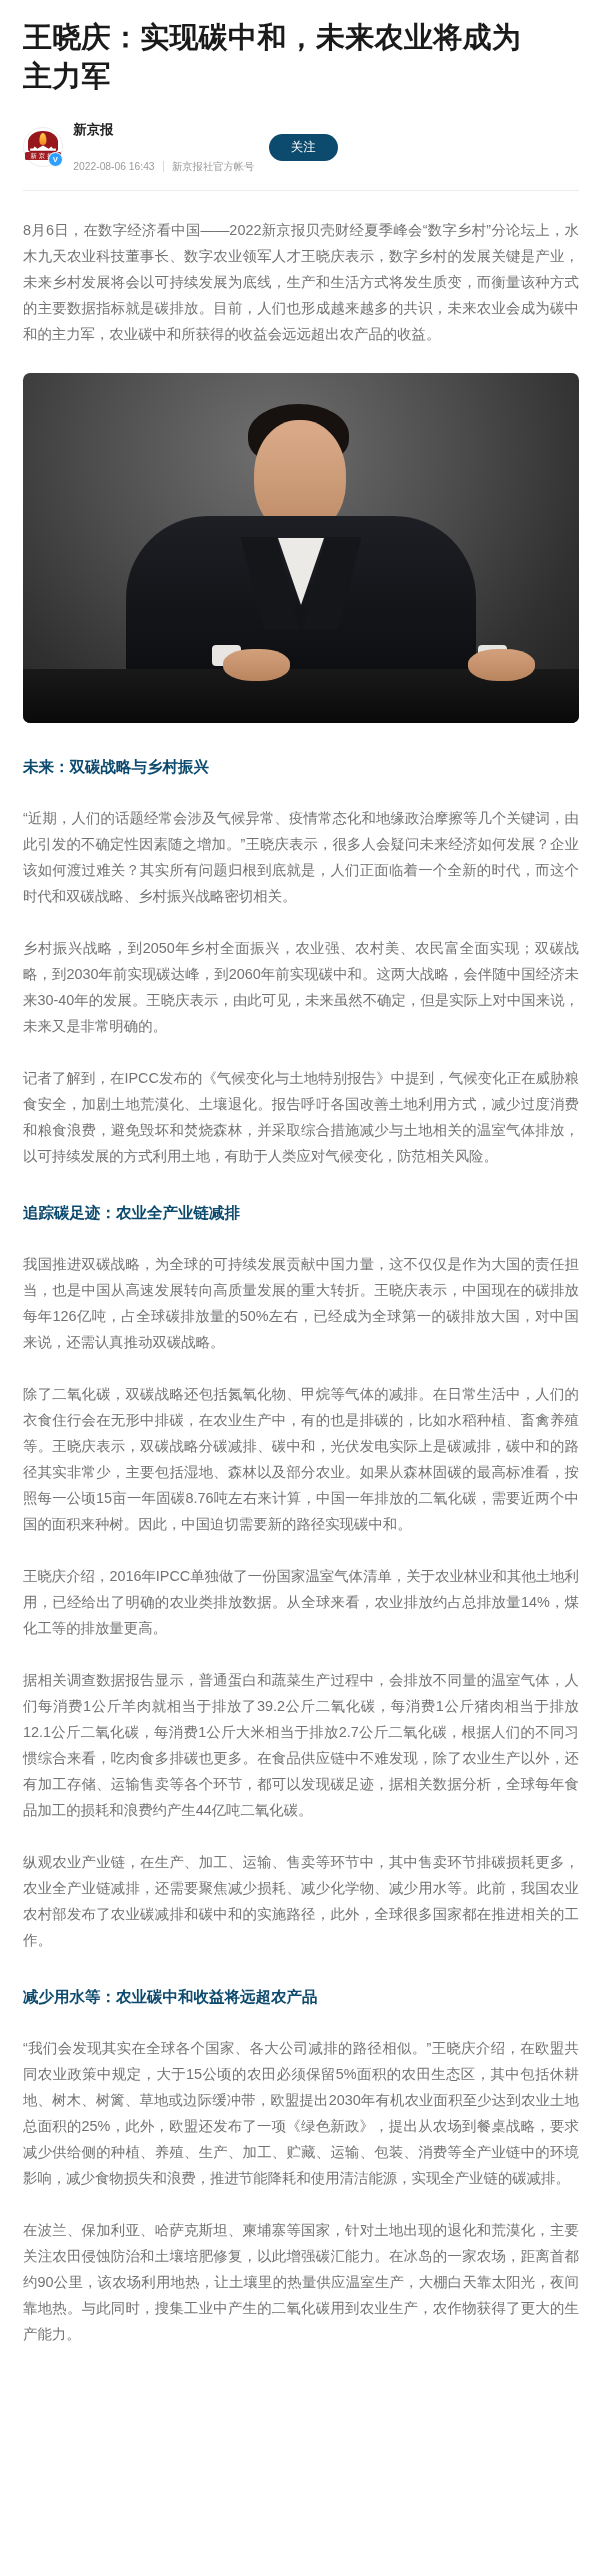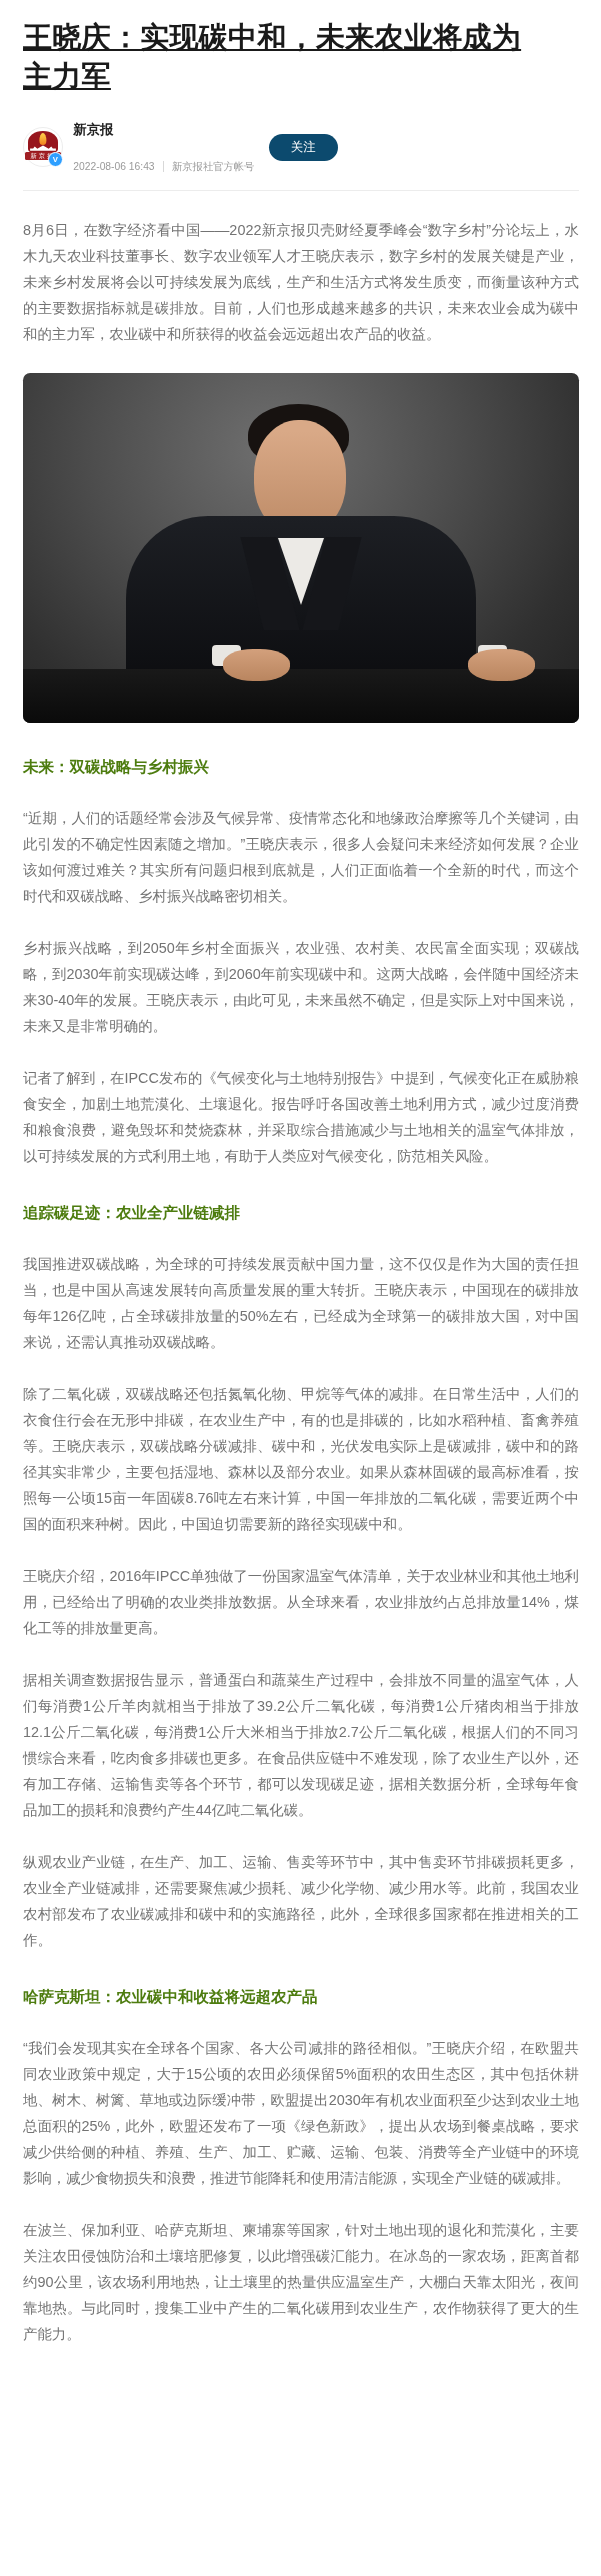--- a/index.html
+++ b/index.html
@@ -18,21 +18,20 @@
   }
   
   h1.article-title {
     margin: 0;
     max-width: 526px;
     font-size: 29px;
     line-height: 39px;
     font-weight: 700;
     color: #1a1a1a;
     letter-spacing: 0.3px;
-    text-decoration: underline;
   }
   
   .pub-header {
     margin-top: 25px;
     display: flex;
     align-items: center;
   }
   .avatar {
     position: relative;
     width: 40px;
@@ -154,21 +153,21 @@
   }
   .article-body p.caption {
     font-size: 13.4px;
     line-height: 20.6px;
     color: #333333;
     margin: 27px 0 0 0;
   }
   .article-body h2.h2 {
     font-size: 15.5px;
     line-height: 23px;
-    color: #4d7c0f;
+    color: #0c4a6e;
     font-weight: 700;
     margin: 32px 0 27px 0;
   }
   
   .photo {
     position: relative;
     height: 350px;
     margin-top: 8.2px;
     border-radius: 7.2px;
     overflow: hidden;
@@ -306,19 +305,19 @@
       <h2 class="h2">未来：双碳战略与乡村振兴</h2>
       <p class="p">“近期，人们的话题经常会涉及气候异常、疫情常态化和地缘政治摩擦等几个关键词，由此引发的不确定性因素随之增加。”王晓庆表示，很多人会疑问未来经济如何发展？企业该如何渡过难关？其实所有问题归根到底就是，人们正面临着一个全新的时代，而这个时代和双碳战略、乡村振兴战略密切相关。</p>
       <p class="p">乡村振兴战略，到2050年乡村全面振兴，农业强、农村美、农民富全面实现；双碳战略，到2030年前实现碳达峰，到2060年前实现碳中和。这两大战略，会伴随中国经济未来30-40年的发展。王晓庆表示，由此可见，未来虽然不确定，但是实际上对中国来说，未来又是非常明确的。</p>
       <p class="p">记者了解到，在IPCC发布的《气候变化与土地特别报告》中提到，气候变化正在威胁粮食安全，加剧土地荒漠化、土壤退化。报告呼吁各国改善土地利用方式，减少过度消费和粮食浪费，避免毁坏和焚烧森林，并采取综合措施减少与土地相关的温室气体排放，以可持续发展的方式利用土地，有助于人类应对气候变化，防范相关风险。</p>
       <h2 class="h2">追踪碳足迹：农业全产业链减排</h2>
       <p class="p">我国推进双碳战略，为全球的可持续发展贡献中国力量，这不仅仅是作为大国的责任担当，也是中国从高速发展转向高质量发展的重大转折。王晓庆表示，中国现在的碳排放每年126亿吨，占全球碳排放量的50%左右，已经成为全球第一的碳排放大国，对中国来说，还需认真推动双碳战略。</p>
       <p class="p">除了二氧化碳，双碳战略还包括氮氧化物、甲烷等气体的减排。在日常生活中，人们的衣食住行会在无形中排碳，在农业生产中，有的也是排碳的，比如水稻种植、畜禽养殖等。王晓庆表示，双碳战略分碳减排、碳中和，光伏发电实际上是碳减排，碳中和的路径其实非常少，主要包括湿地、森林以及部分农业。如果从森林固碳的最高标准看，按照每一公顷15亩一年固碳8.76吨左右来计算，中国一年排放的二氧化碳，需要近两个中国的面积来种树。因此，中国迫切需要新的路径实现碳中和。</p>
       <p class="p">王晓庆介绍，2016年IPCC单独做了一份国家温室气体清单，关于农业林业和其他土地利用，已经给出了明确的农业类排放数据。从全球来看，农业排放约占总排放量14%，煤化工等的排放量更高。</p>
       <p class="p">据相关调查数据报告显示，普通蛋白和蔬菜生产过程中，会排放不同量的温室气体，人们每消费1公斤羊肉就相当于排放了39.2公斤二氧化碳，每消费1公斤猪肉相当于排放12.1公斤二氧化碳，每消费1公斤大米相当于排放2.7公斤二氧化碳，根据人们的不同习惯综合来看，吃肉食多排碳也更多。在食品供应链中不难发现，除了农业生产以外，还有加工存储、运输售卖等各个环节，都可以发现碳足迹，据相关数据分析，全球每年食品加工的损耗和浪费约产生44亿吨二氧化碳。</p>
       <p class="p">纵观农业产业链，在生产、加工、运输、售卖等环节中，其中售卖环节排碳损耗更多，农业全产业链减排，还需要聚焦减少损耗、减少化学物、减少用水等。此前，我国农业农村部发布了农业碳减排和碳中和的实施路径，此外，全球很多国家都在推进相关的工作。</p>
-      <h2 class="h2">哈萨克斯坦：农业碳中和收益将远超农产品</h2>
+      <h2 class="h2">减少用水等：农业碳中和收益将远超农产品</h2>
       <p class="p">“我们会发现其实在全球各个国家、各大公司减排的路径相似。”王晓庆介绍，在欧盟共同农业政策中规定，大于15公顷的农田必须保留5%面积的农田生态区，其中包括休耕地、树木、树篱、草地或边际缓冲带，欧盟提出2030年有机农业面积至少达到农业土地总面积的25%，此外，欧盟还发布了一项《绿色新政》，提出从农场到餐桌战略，要求减少供给侧的种植、养殖、生产、加工、贮藏、运输、包装、消费等全产业链中的环境影响，减少食物损失和浪费，推进节能降耗和使用清洁能源，实现全产业链的碳减排。</p>
       <p class="p">在波兰、保加利亚、哈萨克斯坦、柬埔寨等国家，针对土地出现的退化和荒漠化，主要关注农田侵蚀防治和土壤培肥修复，以此增强碳汇能力。在冰岛的一家农场，距离首都约90公里，该农场利用地热，让土壤里的热量供应温室生产，大棚白天靠太阳光，夜间靠地热。与此同时，搜集工业中产生的二氧化碳用到农业生产，农作物获得了更大的生产能力。</p>
     </div>
 
 </div>
 
 
 </body></html>

